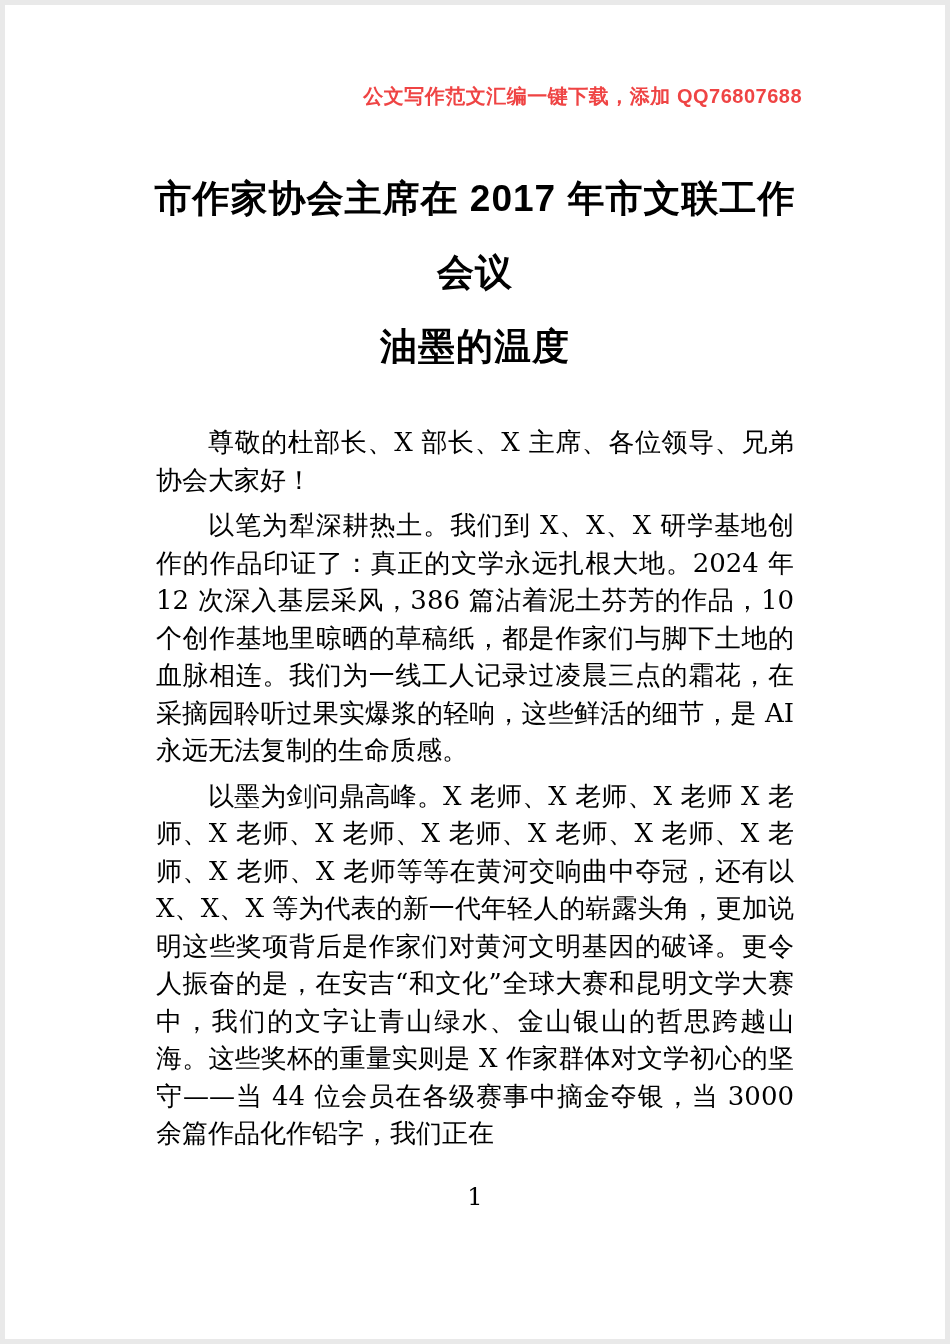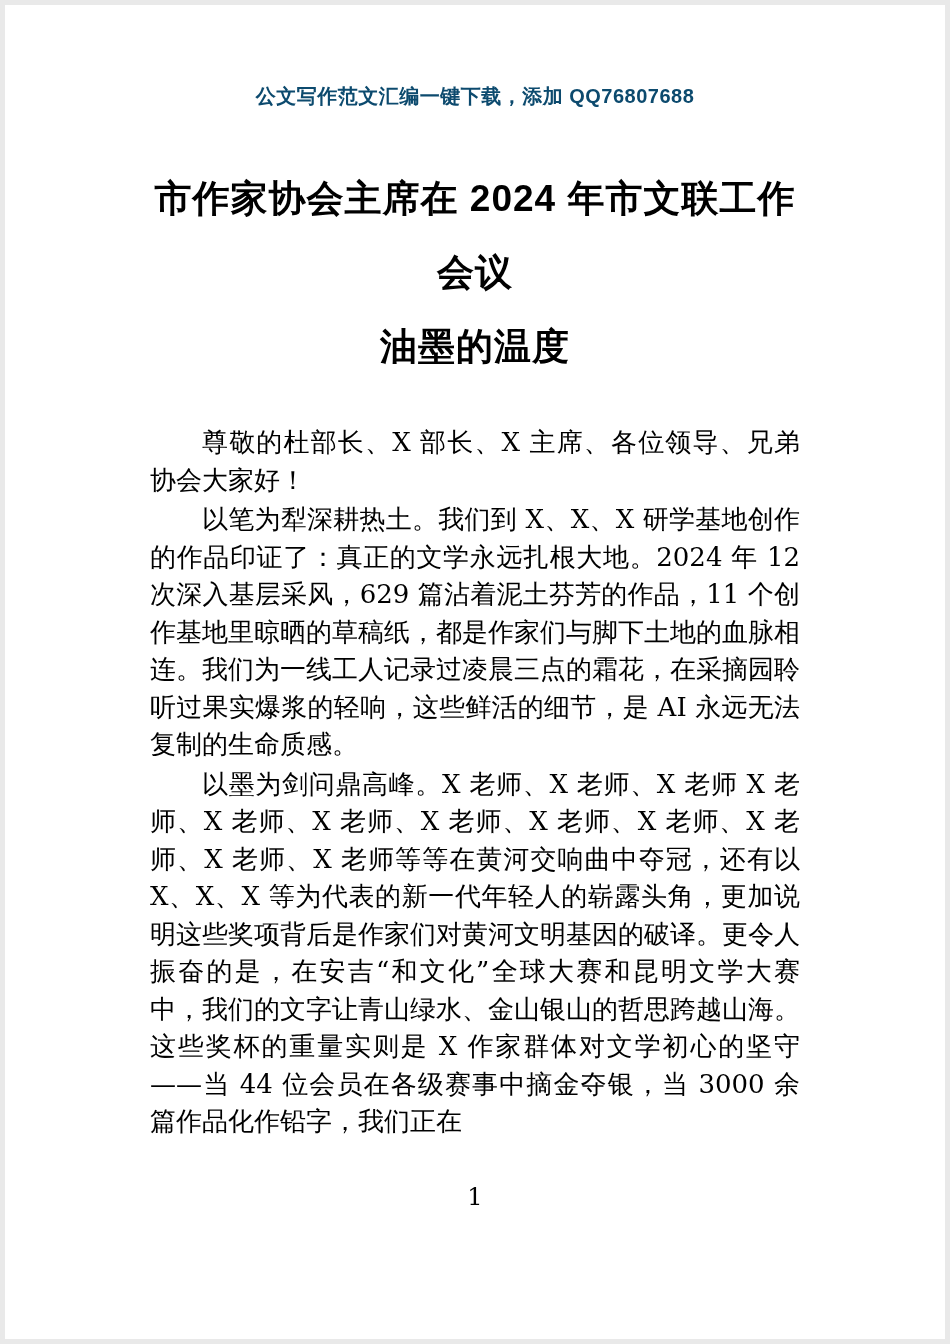--- a/index.html
+++ b/index.html
@@ -41,46 +41,46 @@
     letter-spacing: 1px;
   }
   .doc-body {
     margin-top: 40px;
     color: #000000;
     font-size: 26px;
     line-height: 37.5px;
     text-align: justify;
   }
   .doc-body p.body-para {
-    margin: 2px;
+    margin: 8px;
     text-indent: 2em;
   }
   .page-number {
     position: absolute;
     left: 0;
     right: 0;
     bottom: 128px;
     text-align: center;
     font-size: 24px;
     color: #000000;
   }
 </style>
 </head>
 <body>
 
 <div class="page">
 
-  <div class="notice" style="color: #0c4a6e;">公文写作范文汇编一键下载，添加 QQ76807688</div>
+  <div class="notice" style="color: #ef4444; text-align: right;">公文写作范文汇编一键下载，添加 QQ76807688</div>
 
   <div class="doc-title">
-    <div>市作家协会主席在 2024 年市文联工作会议</div>
+    <div>市作家协会主席在 2017 年市文联工作会议</div>
     <div>油墨的温度</div>
   </div>
 
   <div class="doc-body">
       <p class="body-para">尊敬的杜部长、X 部长、X 主席、各位领导、兄弟协会大家好！</p>
-      <p class="body-para">以笔为犁深耕热土。我们到 X、X、X 研学基地创作的作品印证了：真正的文学永远扎根大地。2024 年 12 次深入基层采风，629 篇沾着泥土芬芳的作品，11 个创作基地里晾晒的草稿纸，都是作家们与脚下土地的血脉相连。我们为一线工人记录过凌晨三点的霜花，在采摘园聆听过果实爆浆的轻响，这些鲜活的细节，是 AI 永远无法复制的生命质感。</p>
+      <p class="body-para">以笔为犁深耕热土。我们到 X、X、X 研学基地创作的作品印证了：真正的文学永远扎根大地。2024 年 12 次深入基层采风，386 篇沾着泥土芬芳的作品，10 个创作基地里晾晒的草稿纸，都是作家们与脚下土地的血脉相连。我们为一线工人记录过凌晨三点的霜花，在采摘园聆听过果实爆浆的轻响，这些鲜活的细节，是 AI 永远无法复制的生命质感。</p>
       <p class="body-para">以墨为剑问鼎高峰。X 老师、X 老师、X 老师 X 老师、X 老师、X 老师、X 老师、X 老师、X 老师、X 老师、X 老师、X 老师等等在黄河交响曲中夺冠，还有以 X、X、X 等为代表的新一代年轻人的崭露头角，更加说明这些奖项背后是作家们对黄河文明基因的破译。更令人振奋的是，在安吉“和文化”全球大赛和昆明文学大赛中，我们的文字让青山绿水、金山银山的哲思跨越山海。这些奖杯的重量实则是 X 作家群体对文学初心的坚守——当 44 位会员在各级赛事中摘金夺银，当 3000 余篇作品化作铅字，我们正在</p>
     </div>
 
   <div class="page-number">1</div>
 
 </div>
 
 </body></html>

